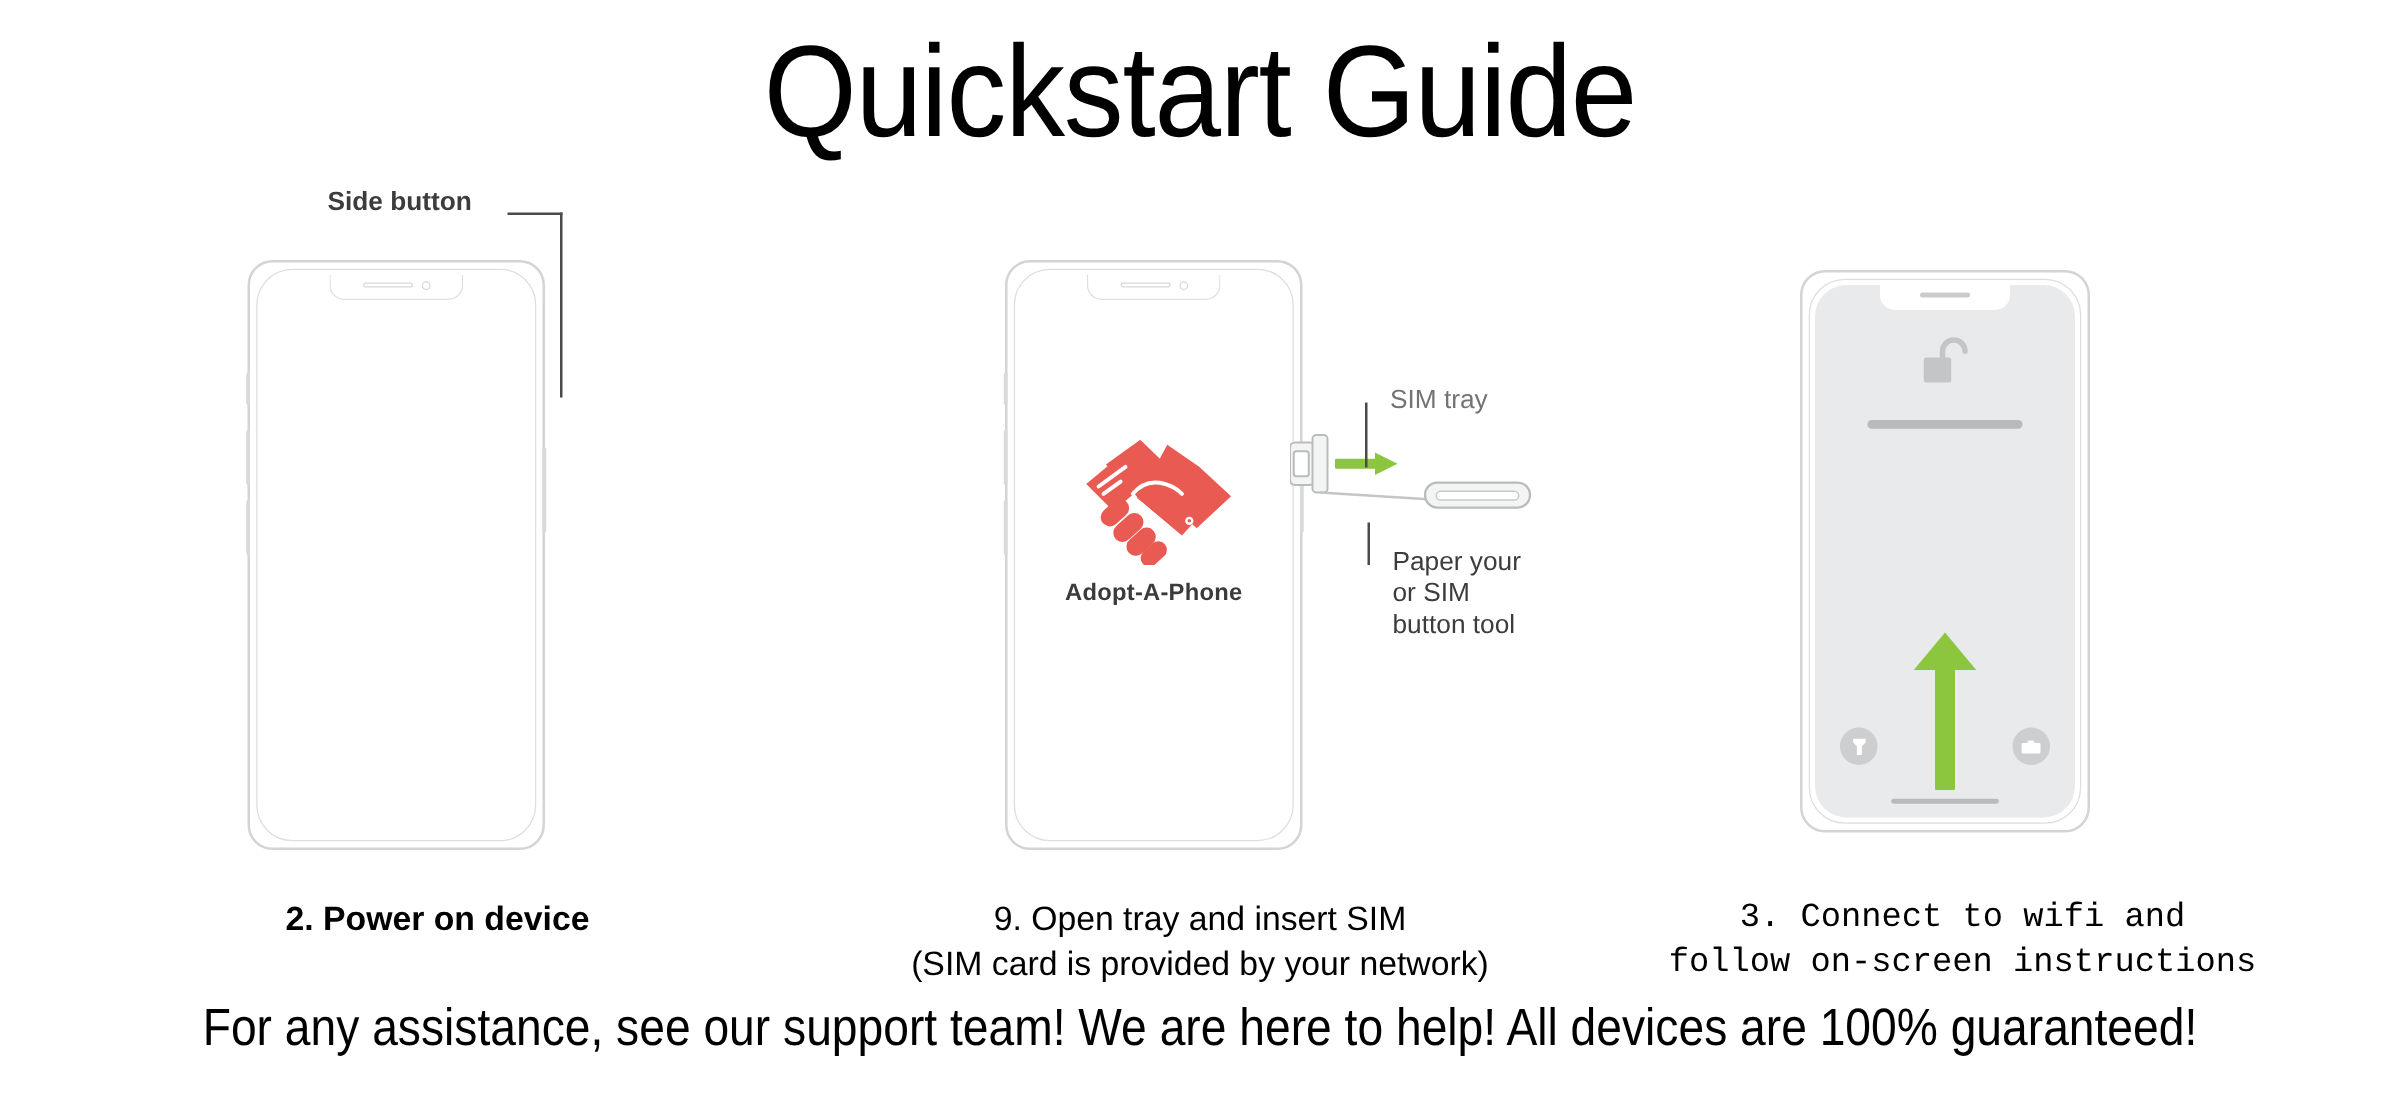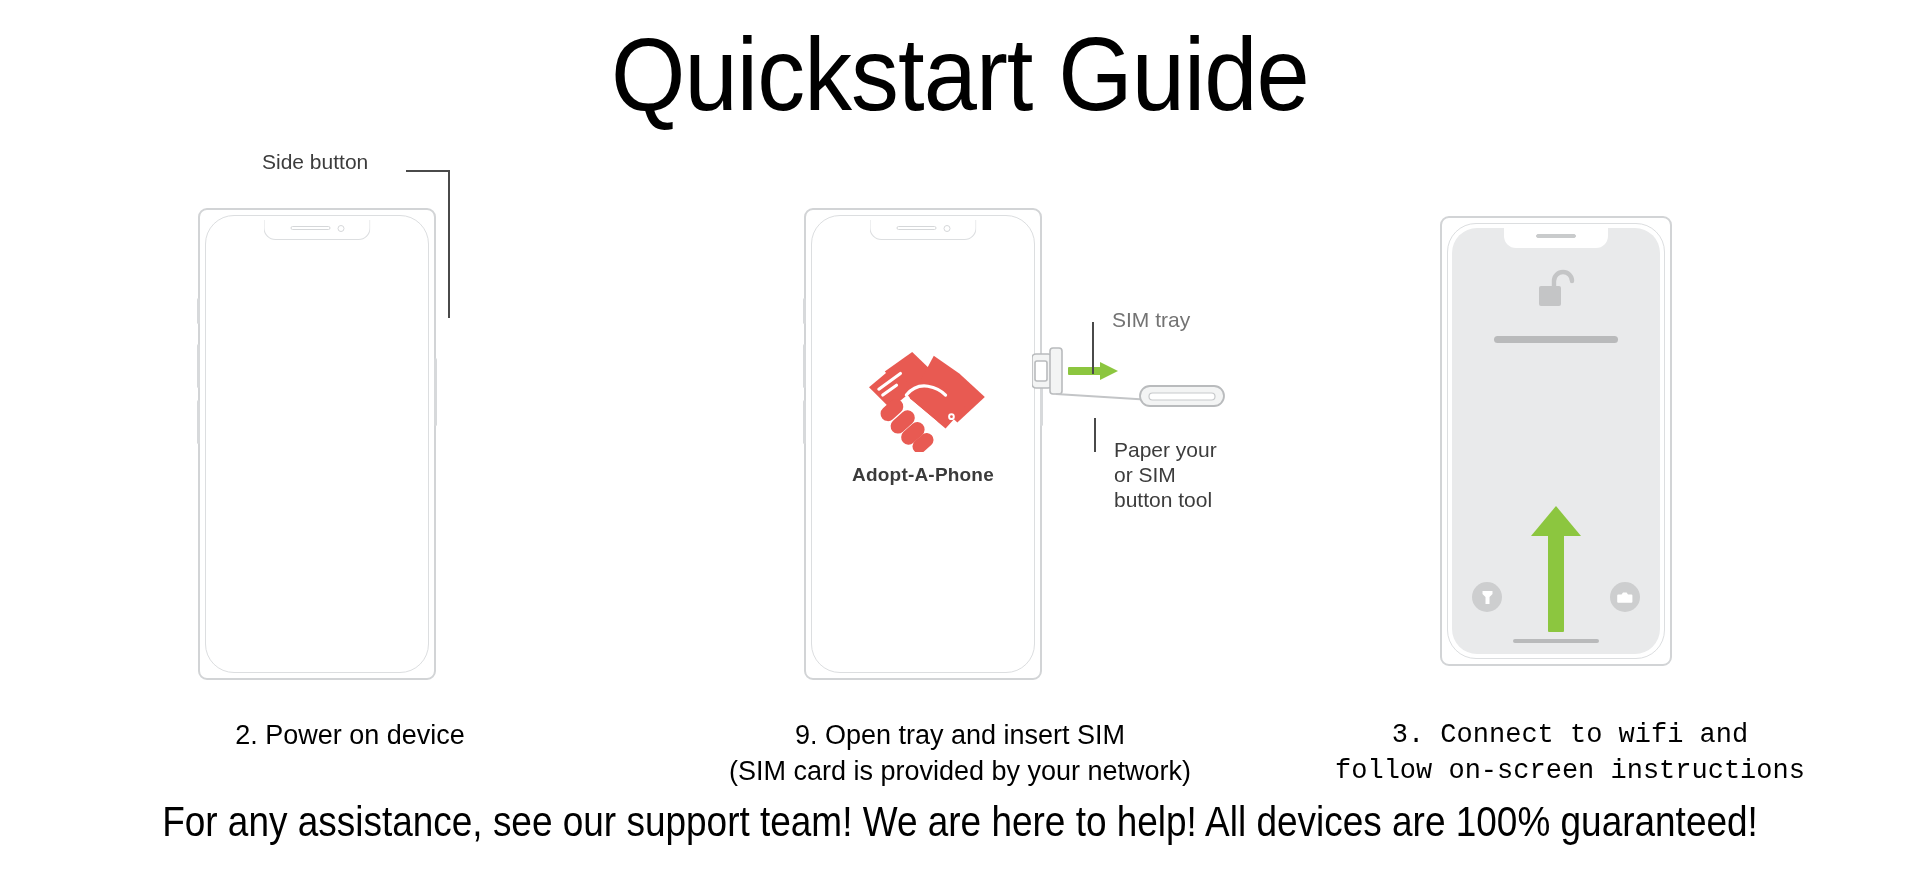--- a/index.html
+++ b/index.html
@@ -21,31 +21,31 @@
     letter-spacing: -1px;
     color: #000;
     line-height: 1.12;
     transform: scaleX(0.92);
   }
 
   
   .steps { position:absolute; top:0; left:0; width:1920px; height:884px; }
 
   .step { position: absolute; }
-  .step-1 { left: 70px;   top: 150px; width: 560px; }
+  .step-1 { left: 70px;   top: 150px; width: 560px; font-weight: bold; }
   .step-2 { left: 680px;  top: 150px; width: 560px; }
   .step-3 { left: 1290px; top: 150px; width: 560px; font-family: Liberation Mono, monospace; }
 
   .art { position: relative; height: 560px; }
 
   
   .phone {
     position: absolute;
     border: 2px solid #d2d4d6;
-    border-radius: 9px;
+    border-radius: 20px;
     background: #ffffff;
   }
   .phone-inner {
     position: absolute; inset: 5px;
     border: 1.5px solid #dcdee0;
     border-radius: 29px;
     background: #ffffff;
   }
   .screen {
     position: absolute; inset: 4px;

